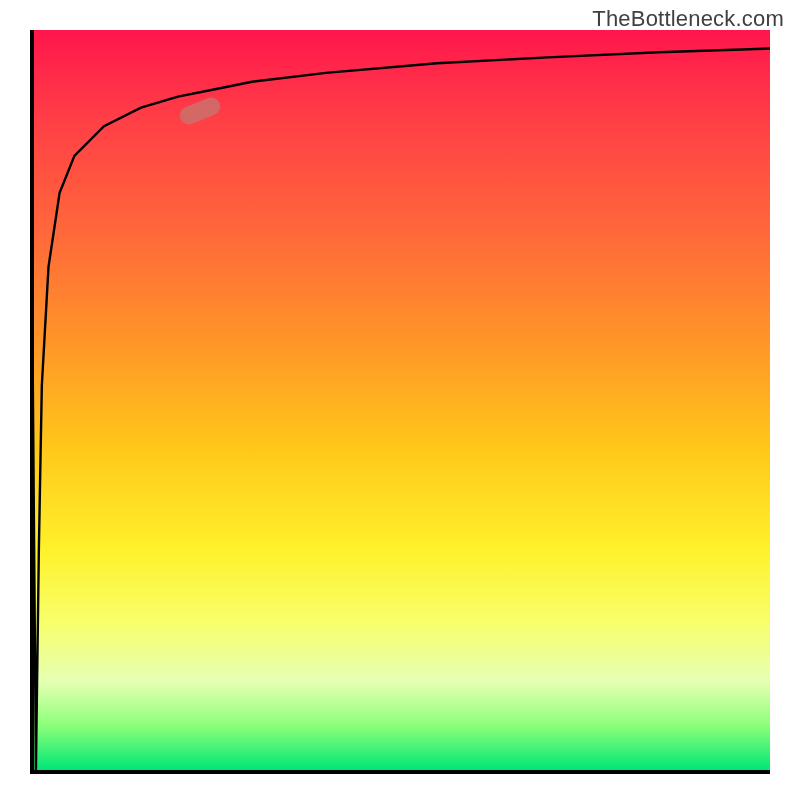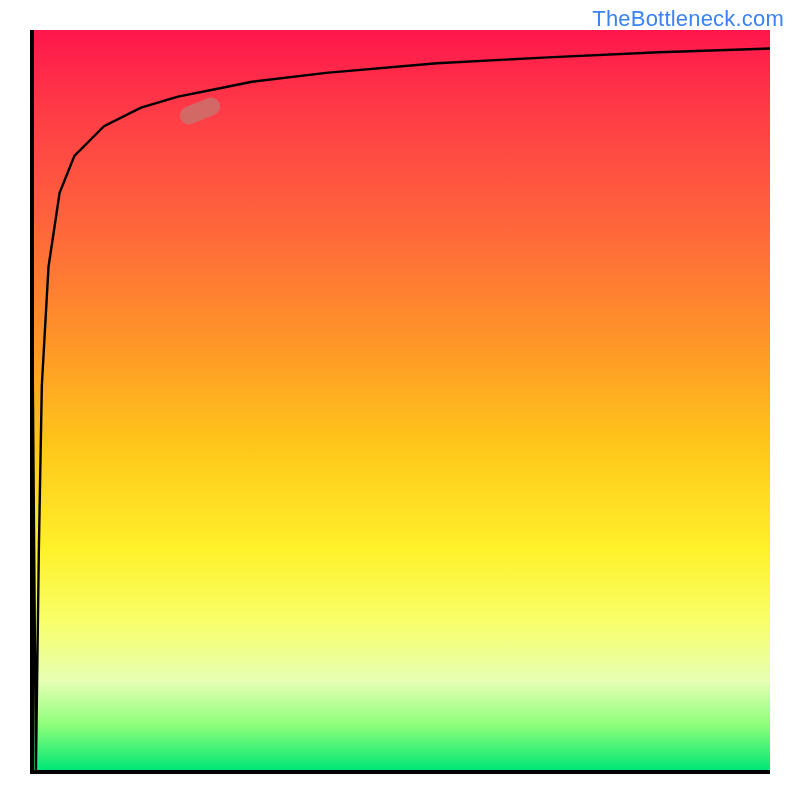--- a/index.html
+++ b/index.html
@@ -64,21 +64,21 @@
     height: 18px;
     border-radius: 10px;
     background: rgba(196, 120, 112, 0.75);
   }
   .attrib {
     position: absolute;
     top: 6px;
     right: 16px;
     font-size: 22px;
     font-weight: 500;
-    color: #3b82f6;
+    color: #404040;
     letter-spacing: 0.2px;
   }
 </style>
 </head>
 <body>
 
 <div class="stage">
 
   <div class="plot-box"></div>
 

